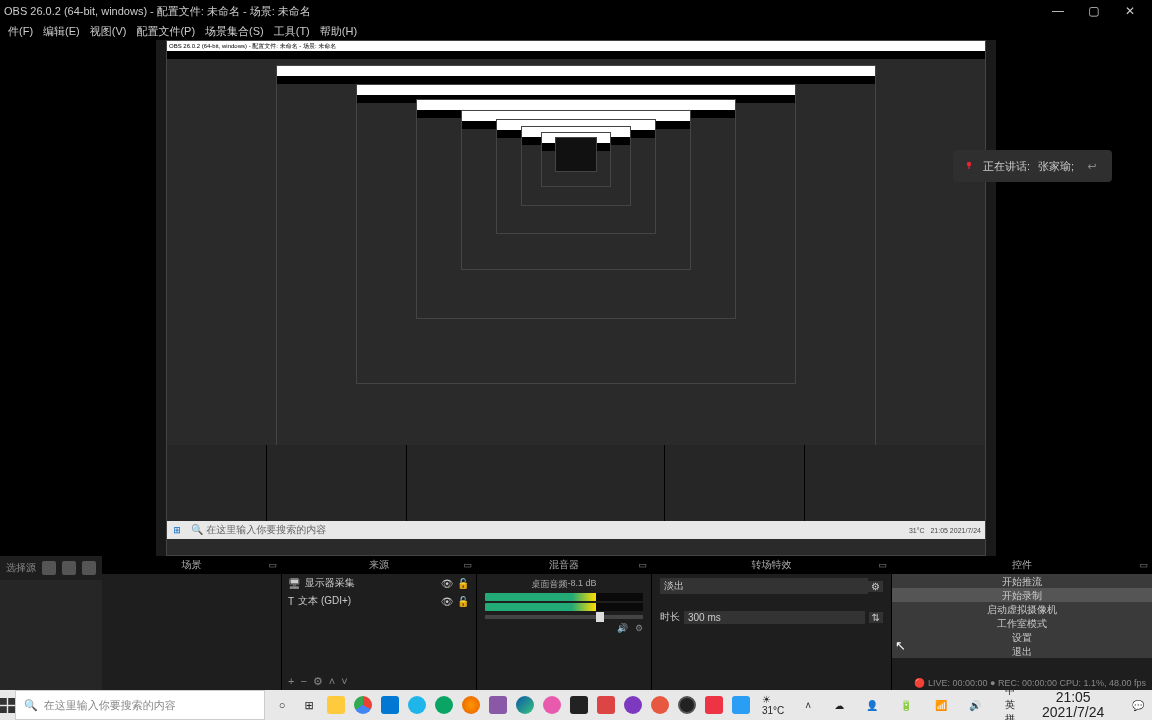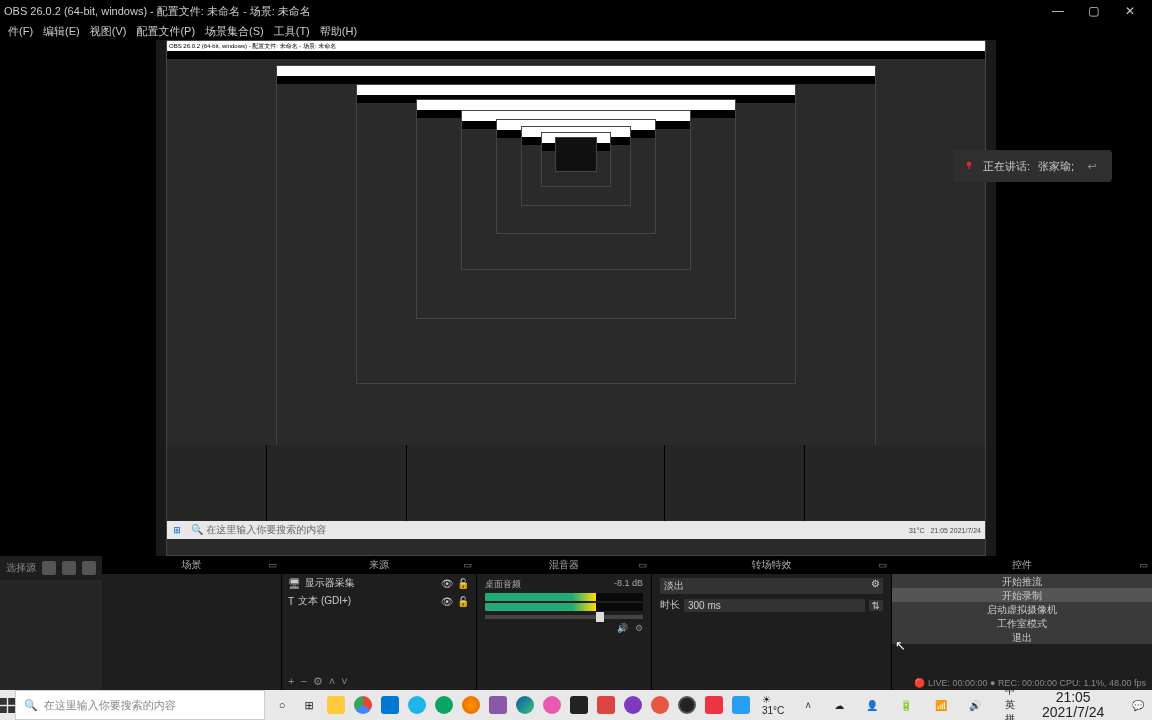--- a/index.html
+++ b/index.html
@@ -19,21 +19,21 @@
 .speak-badge .arrow{width:20px;text-align:center;color:#888}
 .lower{position:absolute;top:556px;left:0;right:0;bottom:30px;background:#262626;display:flex;flex-direction:row}
 .toolbar-row{height:24px;background:#1e1e1e;display:flex;align-items:center;padding:0 6px;gap:6px;font-size:10px;color:#888}
 .panels{flex:1;display:flex}
 .panel{display:flex;flex-direction:column;border-right:1px solid #000}
 .panel-header{height:18px;background:#000000;display:flex;align-items:center;justify-content:center;font-size:10px;color:#aaa;position:relative}
 .panel-header .pop{position:absolute;right:4px;font-size:9px;color:#888}
 .panel-body{flex:1;background:#1e1e1e;overflow:hidden}
 .list-item{padding:2px 6px;font-size:10px;display:flex;align-items:center;gap:4px}
 .mixer-ch{padding:4px 8px}
-.mixer-label{display:flex;justify-content:space-between;font-size:9px;color:#aaa}
+.mixer-label{display:flex;justify-content:center;font-size:9px;color:#aaa}
 .meter{height:8px;background:linear-gradient(90deg,#2a7 0%,#2a7 55%,#fd0 70%,#f20 90%);margin:2px 0;position:relative;border-radius:1px}
 .meter::after{content:"";position:absolute;right:0;top:0;bottom:0;width:30%;background:#0a0a0a}
 .slider-track{height:4px;background:#444;position:relative;margin:4px 0}
 .slider-thumb{position:absolute;width:8px;height:10px;background:#ddd;top:-3px;left:70%}
 .mixer-icons{display:flex;justify-content:flex-end;gap:6px;font-size:9px;color:#888}
 .trans-body{padding:4px 8px;font-size:10px}
 .control-btn{height:14px;background:#3a3a3a;text-align:center;font-size:10px;padding:1px 1px;cursor:default}
 .control-btn.hl{background:#555}
 .statusline{height:14px;background:#1e1e1e;font-size:9px;color:#888;text-align:right;padding:0 6px;display:flex;align-items:center;justify-content:flex-end}
 .taskbar{position:absolute;bottom:0;left:0;right:0;height:30px;background:#e8e8e8;display:flex;align-items:center;font-size:11px;color:#222}
@@ -201,21 +201,21 @@
         </div>
       </div>
     </div>
 
     <div class="panel" style="flex:0 0 240px">
       <div class="panel-header">
           <span>转场特效</span>
           <span class="pop">▭</span>
         </div>
       <div class="panel-body trans-body">
-        <div style="display:flex;gap:0;margin-bottom:4px">
+        <div style="display:flex;align-items:center;gap:0;margin-bottom:16px">
           <span style="flex:1;background:#333;padding:1px 4px">淡出</span>
           <span style="background:#333;padding:0 3px">⚙</span>
         </div>
         <div style="display:flex;align-items:center;gap:4px">
           <span>时长</span>
           <span style="flex:1;background:#333;padding:1px 4px">300 ms</span>
           <span style="background:#333;padding:0 3px">⇅</span>
         </div>
       </div>
     </div>
@@ -223,20 +223,21 @@
     <div class="panel" style="flex:0 0 260px;border-right:none">
       <div class="panel-header">
           <span>控件</span>
           <span class="pop">▭</span>
         </div>
       <div class="panel-body" style="padding:0">
         <div class="control-btn">开始推流</div>
         <div class="control-btn hl">开始录制</div>
         <div class="control-btn">启动虚拟摄像机</div>
         <div class="control-btn">工作室模式</div>
+        <div class="control-btn">设置</div>
         <div class="control-btn">退出</div>
       </div>
       <div class="statusline">🔴 LIVE: 00:00:00 ● REC: 00:00:00   CPU: 1.1%, 48.00 fps</div>
     </div>
   </div>
 </div>
 
 <span class="cursor-arrow" style="left:895px;top:638px">↖</span>
 
 <div class="taskbar">

